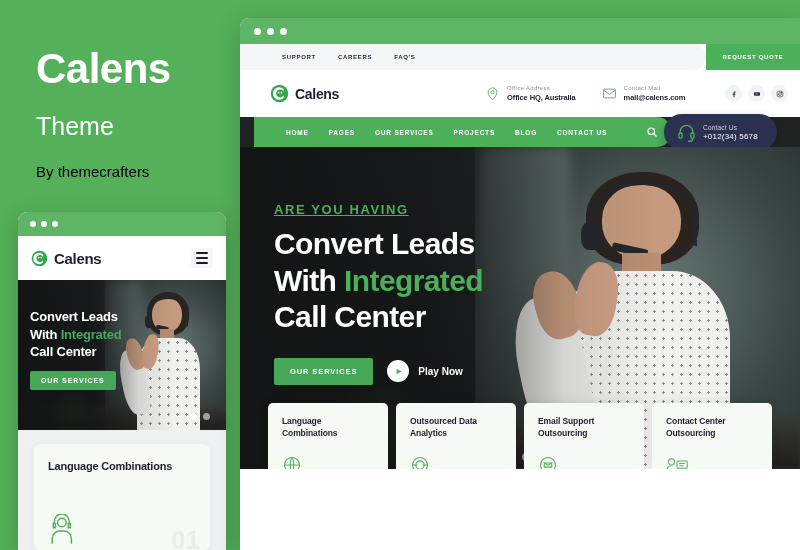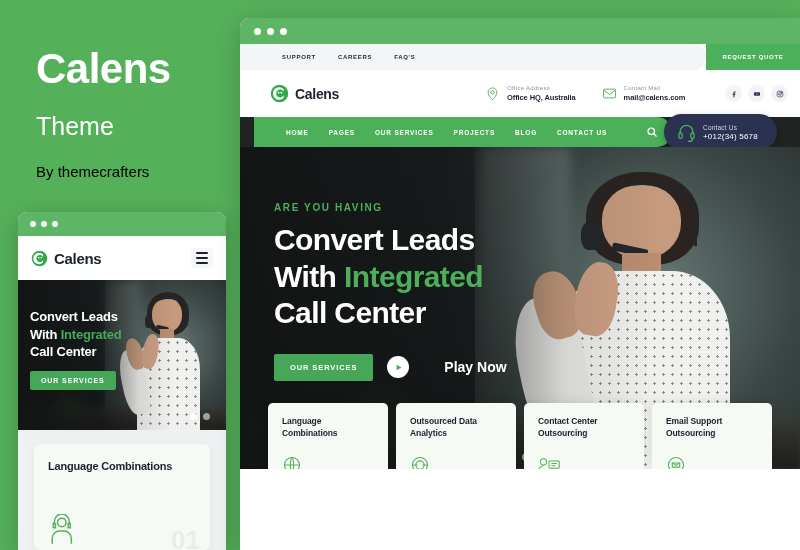--- a/index.html
+++ b/index.html
@@ -72,28 +72,28 @@
   .d-nav { position:absolute; left:14px; top:0; width:418px; height:30px; background:#4caf59; border-radius:0 16px 16px 0; display:flex; align-items:center; padding-left:32px; gap:20px; }
   .d-navlink { font-size:6.5px; font-weight:bold; letter-spacing:0.8px; color:#fff; }
   .d-search { position:absolute; right:14px; top:9px; width:12px; height:12px; color:#fff; }
   .d-phone { position:absolute; left:424px; top:-3px; width:113px; height:36px; background:#2b3150; border-radius:18px; display:flex; align-items:center; gap:7px; padding-left:13px; box-shadow:0 3px 9px rgba(0,0,0,0.25); }
   .d-phone-txt .t { font-size:6.5px; color:#d6d9e3; letter-spacing:0.2px; }
   .d-phone-txt .v { font-size:8px; font-weight:normal; color:#fff; margin-top:1px; letter-spacing:0.2px; }
 
   
   .d-hero { height:322px; position:relative; overflow:hidden; background:#1b1f1e; }
   .d-hero-content { position:absolute; left:34px; top:55px; z-index:6; }
-  .d-eyebrow { font-size:10px; font-weight:bold; letter-spacing:1.6px; color:#4caf59; }
+  .d-eyebrow { font-size:13px; font-weight:bold; letter-spacing:1.6px; color:#4caf59;text-decoration:underline; }
   .d-h1 { font-size:30px; font-weight:bold; color:#fff; line-height:1.22; margin-top:9px; letter-spacing:-0.6px; }
   .d-h1 .hl { color:#4caf59; }
   .d-actions { display:flex; align-items:center; gap:14px; margin-top:22px; }
   .d-btn { background:#46a758; color:#fff; font-size:7.5px; font-weight:bold; letter-spacing:0.9px; padding:9px 16px; border-radius:2px; }
   .d-play { display:flex; align-items:center; gap:9px; }
   .d-play-circle { width:22px; height:22px; border-radius:50%; background:#fff; display:flex; align-items:center; justify-content:center; }
-  .d-play-label { font-size:14px; font-weight:bold; color:#fff;margin-left:26px; }
+  .d-play-label { font-size:10px; font-weight:bold; color:#fff; }
   .d-hero-dots { position:absolute; left:282px; bottom:8px; display:flex; gap:7px; z-index:6; }
   .d-hdot { width:8px; height:8px; border-radius:50%; background:rgba(255,255,255,0.5); }
   .d-hdot.on { background:#fff; }
 
   
   .d-cards { position:absolute; left:0; bottom:0; width:560px; height:66px; display:flex; gap:8px; padding:0 28px; z-index:7; }
   .d-card { flex:1; background:#f5faf4; border-radius:5px 5px 0 0; padding:13px 14px 0; position:relative; overflow:hidden; box-shadow:0 -2px 10px rgba(0,0,0,0.08); }
   .d-card-title { font-size:8.5px; font-weight:bold; color:#1b2030; line-height:1.4; letter-spacing:-0.1px; }
   .d-card-icon { position:absolute; left:14px; bottom:-6px; color:#55b05a; }
 
@@ -364,31 +364,31 @@
       </div>
       <div class="d-card">
         <div class="d-card-title">Outsourced Data Analytics</div>
         <svg class="d-card-icon" width="20" height="20" viewBox="0 0 24 24" fill="none" stroke="currentColor" stroke-width="1.3">
           <circle cx="12" cy="12" r="9"></circle>
             <circle cx="12" cy="12" r="5"></circle>
             <path d="M3 12h6M15 12h6"></path>
         </svg>
       </div>
       <div class="d-card">
+        <div class="d-card-title">Email Support Outsourcing</div>
+        <svg class="d-card-icon" width="20" height="20" viewBox="0 0 24 24" fill="none" stroke="currentColor" stroke-width="1.3">
+          <circle cx="12" cy="12" r="9"></circle>
+            <path d="M7.5 9.5h9v5h-9z"></path>
+            <path d="M7.5 9.5l4.5 3 4.5-3"></path>
+        </svg>
+      </div>
+      <div class="d-card">
         <div class="d-card-title">Contact Center Outsourcing</div>
         <svg class="d-card-icon" width="22" height="20" viewBox="0 0 28 24" fill="none" stroke="currentColor" stroke-width="1.3">
           <circle cx="7" cy="8" r="4"></circle>
             <path d="M1 22v-3a6 6 0 016-6"></path>
           <rect x="14" y="7" width="13" height="9" rx="1"></rect>
             <path d="M17 10h7M17 13h5"></path>
         </svg>
       </div>
-      <div class="d-card">
-        <div class="d-card-title">Email Support Outsourcing</div>
-        <svg class="d-card-icon" width="20" height="20" viewBox="0 0 24 24" fill="none" stroke="currentColor" stroke-width="1.3">
-          <circle cx="12" cy="12" r="9"></circle>
-            <path d="M7.5 9.5h9v5h-9z"></path>
-            <path d="M7.5 9.5l4.5 3 4.5-3"></path>
-        </svg>
-      </div>
     </div>
   </div>
 </div>
 
 </body></html>

